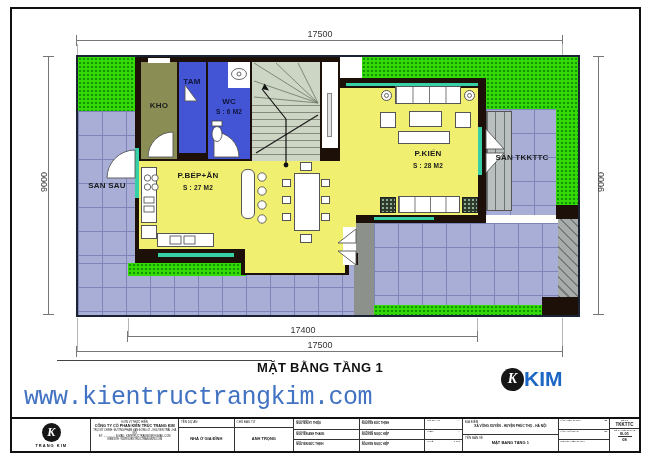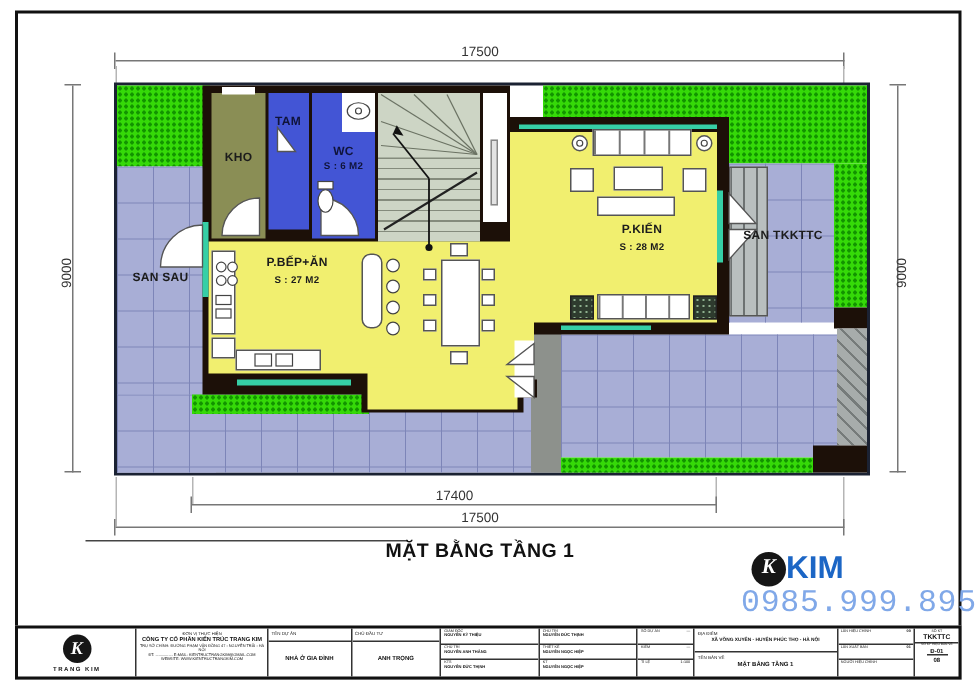--- a/index.html
+++ b/index.html
@@ -196,26 +196,26 @@
     <div class="lbl sm" style="left:120px;top:130px;">S : 27 M2</div>
     <div class="lbl" style="left:350px;top:96px;">P.KIẾN</div>
     <div class="lbl sm" style="left:350px;top:108px;">S : 28 M2</div>
     <div class="lbl" style="left:444px;top:100px;">SAN TKKTTC</div>
   </div>
 
   <div class="a" style="left:57px;top:360px;width:215px;height:1px;background:#444;"></div>
 
   <div class="a" style="left:320px;top:367px;transform:translate(-50%,-50%);font:bold 13px 'Liberation Sans',sans-serif;color:#111;letter-spacing:.3px;white-space:nowrap;">MẶT BẰNG TẦNG 1</div>
 
+  <div class="a mono" style="left:24px;top:383px;font-size:25px;color:#4272c2;white-space:nowrap;letter-spacing:-0.5px;">www.kientructrangkim.com</div>
 
   <div class="a" style="left:501px;top:367px;display:flex;align-items:center;">
     <div style="width:23px;height:23px;border-radius:50%;background:#161616;color:#fff;display:flex;align-items:center;justify-content:center;font:italic bold 14px 'Liberation Serif',serif;">K</div>
     <div style="font-size:21px;font-weight:bold;color:#1c66c5;font-family:'Liberation Sans',sans-serif;">KIM</div>
   </div>
-  <div class="a mono" style="left:494px;top:391px;font-size:21px;color:#80a8e8;white-space:nowrap;letter-spacing:.5px;">0985.999.895</div>
 
   <div class="a tb" style="left:10px;top:417px;width:631px;height:36px;">
 
     <div class="cell" style="width:80px;display:flex;flex-direction:column;align-items:center;justify-content:center;">
       <div style="width:19px;height:19px;border-radius:50%;background:#161616;color:#fff;display:flex;align-items:center;justify-content:center;font:italic bold 12px 'Liberation Serif',serif;">K</div>
       <div style="font-size:4px;font-weight:bold;letter-spacing:1px;margin-top:1px;">TRANG KIM</div>
     </div>
 
     <div class="cell" style="width:88px;text-align:center;padding-top:1px;">
       <div style="font-size:2.8px;">ĐƠN VỊ THỰC HIỆN</div>

